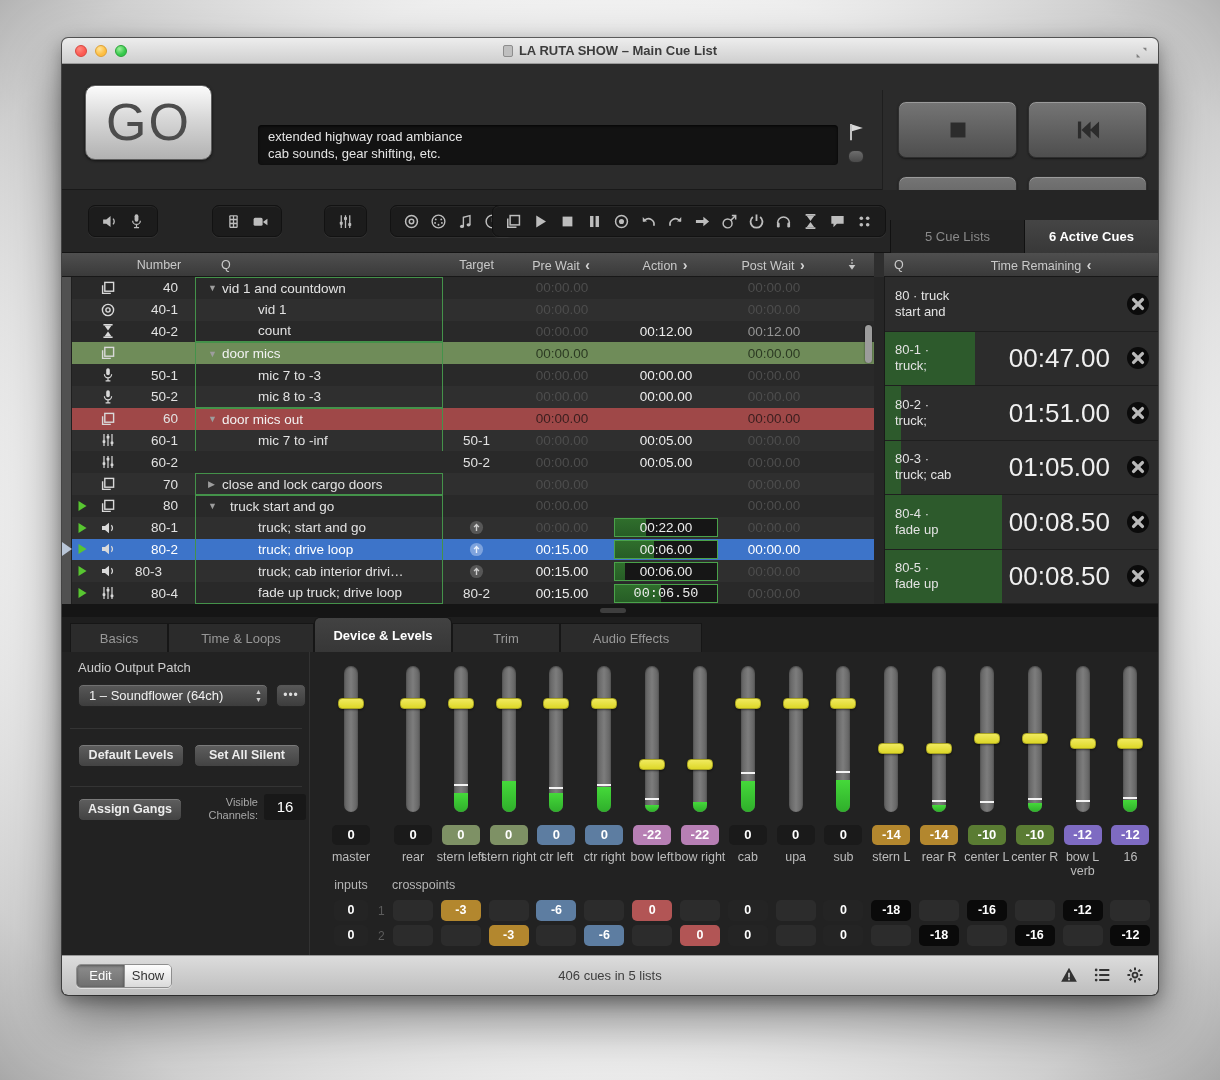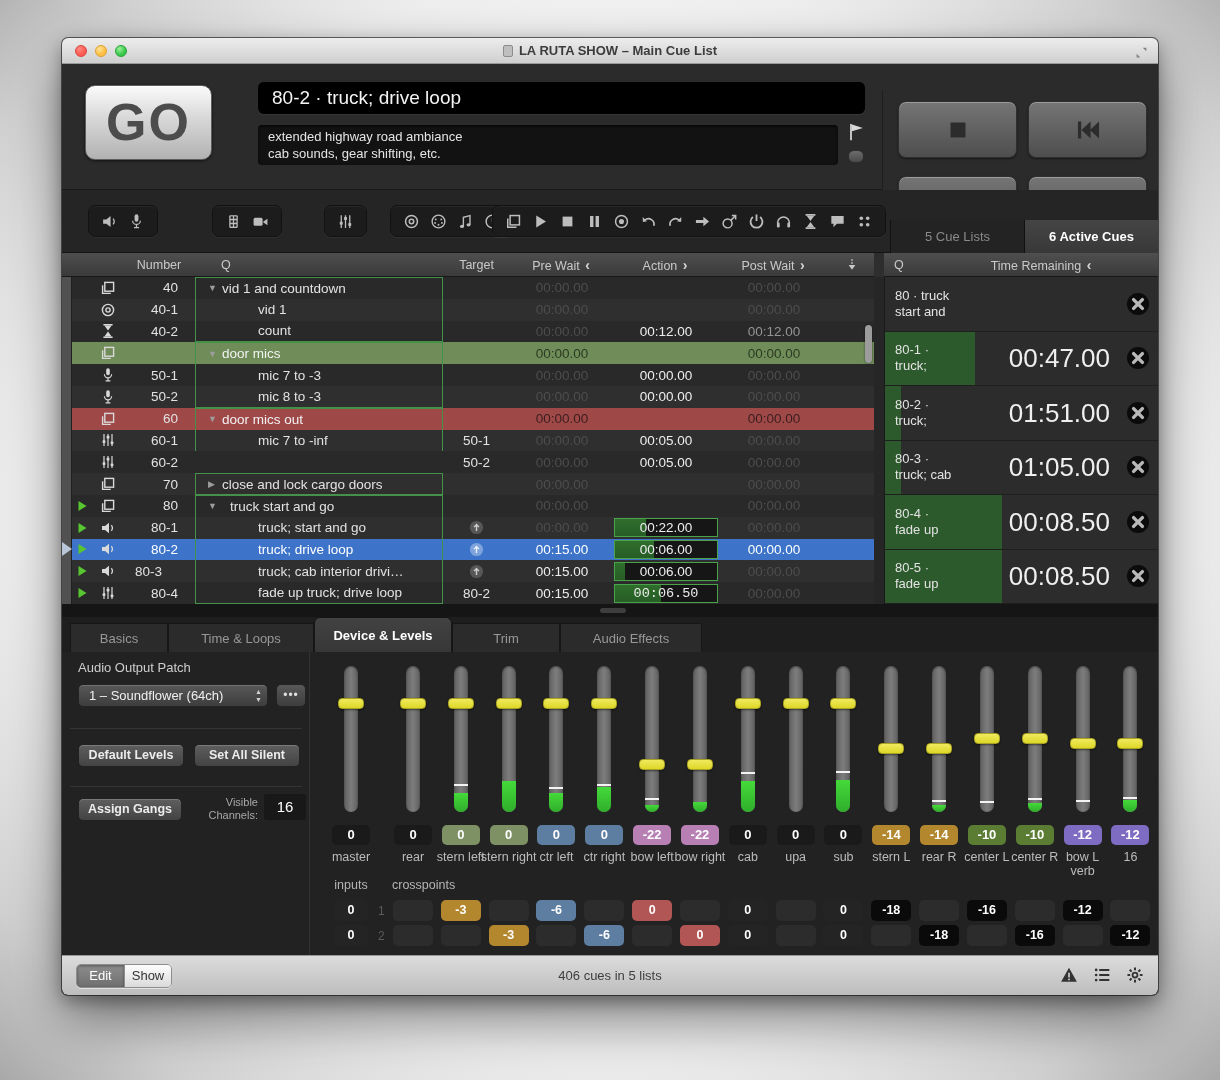--- a/index.html
+++ b/index.html
@@ -26,21 +26,21 @@
     font-size:13px; font-weight:bold; color:#3c3c3c; line-height:26px; }
   .proxy { display:inline-block; width:10px; height:12px; background:#bfbfbf; border:1px solid #8d8d8d;
     border-radius:2px; vertical-align:-2px; margin-right:6px; }
   .resize-ic { position:absolute; right:10px; top:7px; color:#808080; }
   
   .headerband { position:absolute; left:0; top:26px; width:100%; height:126px; background:#2b2b2b;
     border-bottom:1px solid #191919; }
   .go-btn { position:absolute; left:23px; top:21px; width:127px; height:75px; border-radius:10px;
     background:linear-gradient(#fbfbfb,#d7d7d7 45%,#b2b2b2); border:1px solid #5e5e5e;
     box-shadow:inset 0 1px 0 #fff, 0 1px 3px rgba(0,0,0,.6);
-    color:#4c4c4c; font-size:52px; font-weight:bold; letter-spacing:2px;
+    color:#4c4c4c; font-size:52px; font-weight:normal; letter-spacing:2px;
     text-align:center; line-height:73px; cursor:pointer; }
   .cue-display { position:absolute; left:196px; top:18px; width:607px; height:32px; background:#000;
     border-radius:6px; color:#f4f4f4; font-size:19px; line-height:32px; padding-left:14px;
     box-shadow:inset 0 2px 4px rgba(0,0,0,.9), 0 1px 0 rgba(255,255,255,.06); }
   .notes-box { position:absolute; left:196px; top:61px; width:580px; height:40px; background:#121212;
     border-radius:4px; color:#e4e4e4; font-size:13px; line-height:17px; padding:3px 10px;
     box-shadow:inset 0 1px 3px rgba(0,0,0,.8); }
   .flag-btn { position:absolute; left:784px; top:58px; color:#d8d8d8; cursor:pointer; }
   .flag-pill { position:absolute; left:786px; top:86px; width:16px; height:13px; border-radius:6px;
     background:linear-gradient(#6d6d6d,#4a4a4a); border:1px solid #2e2e2e; cursor:pointer; }
@@ -179,21 +179,20 @@
     <div class="win-title"><span class="proxy"></span><span>LA RUTA SHOW – Main Cue List</span></div>
     <span class="resize-ic">
       <svg viewBox="0 0 16 16" width="13" height="13" fill="currentColor">
           <path d="M9.5 2H14v4.5L9.5 2zM6.5 14H2V9.5L6.5 14z"></path>
         </svg>
     </span>
   </div>
 
   <div class="headerband">
     <div class="go-btn">GO</div>
-    <div class="cue-display">80-2 · truck; drive loop</div>
     <div class="notes-box">
       <div>extended highway road ambiance</div>
       <div>cab sounds, gear shifting, etc.</div>
     </div>
     <span class="flag-btn">
       <svg viewBox="0 0 16 16" width="20" height="20" fill="currentColor">
           <path d="M4 1.5v13" stroke="currentColor" stroke-width="1.4"></path>
           <path d="M4.8 2l8.7 2.7-8.7 2.7z"></path>
         </svg>
     </span>

